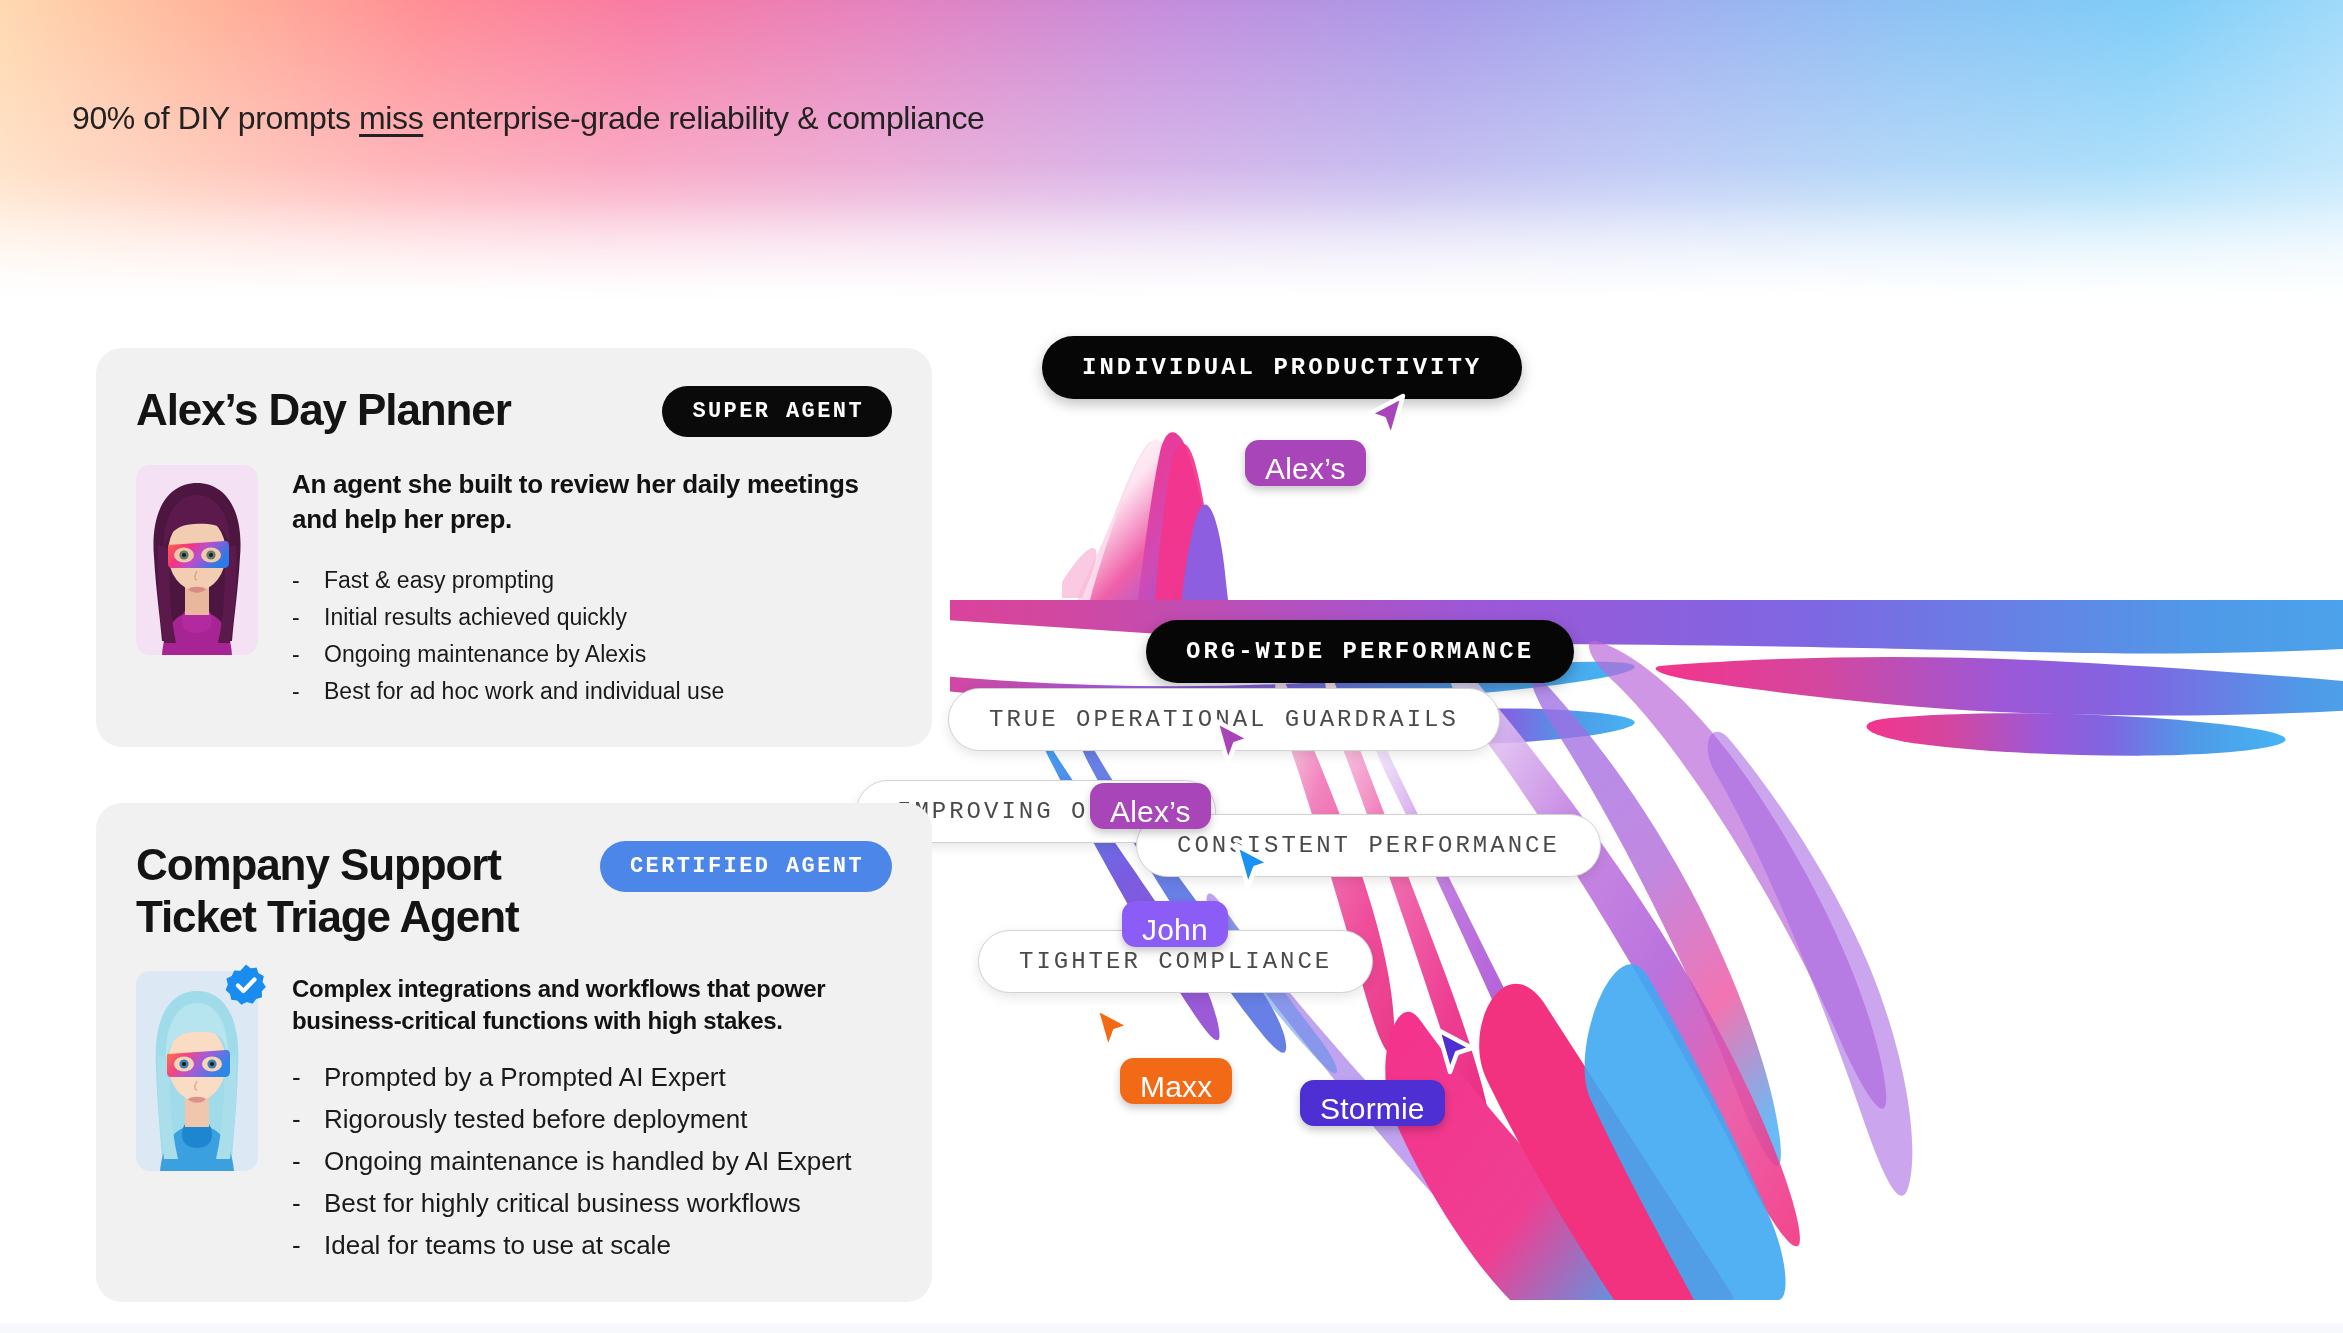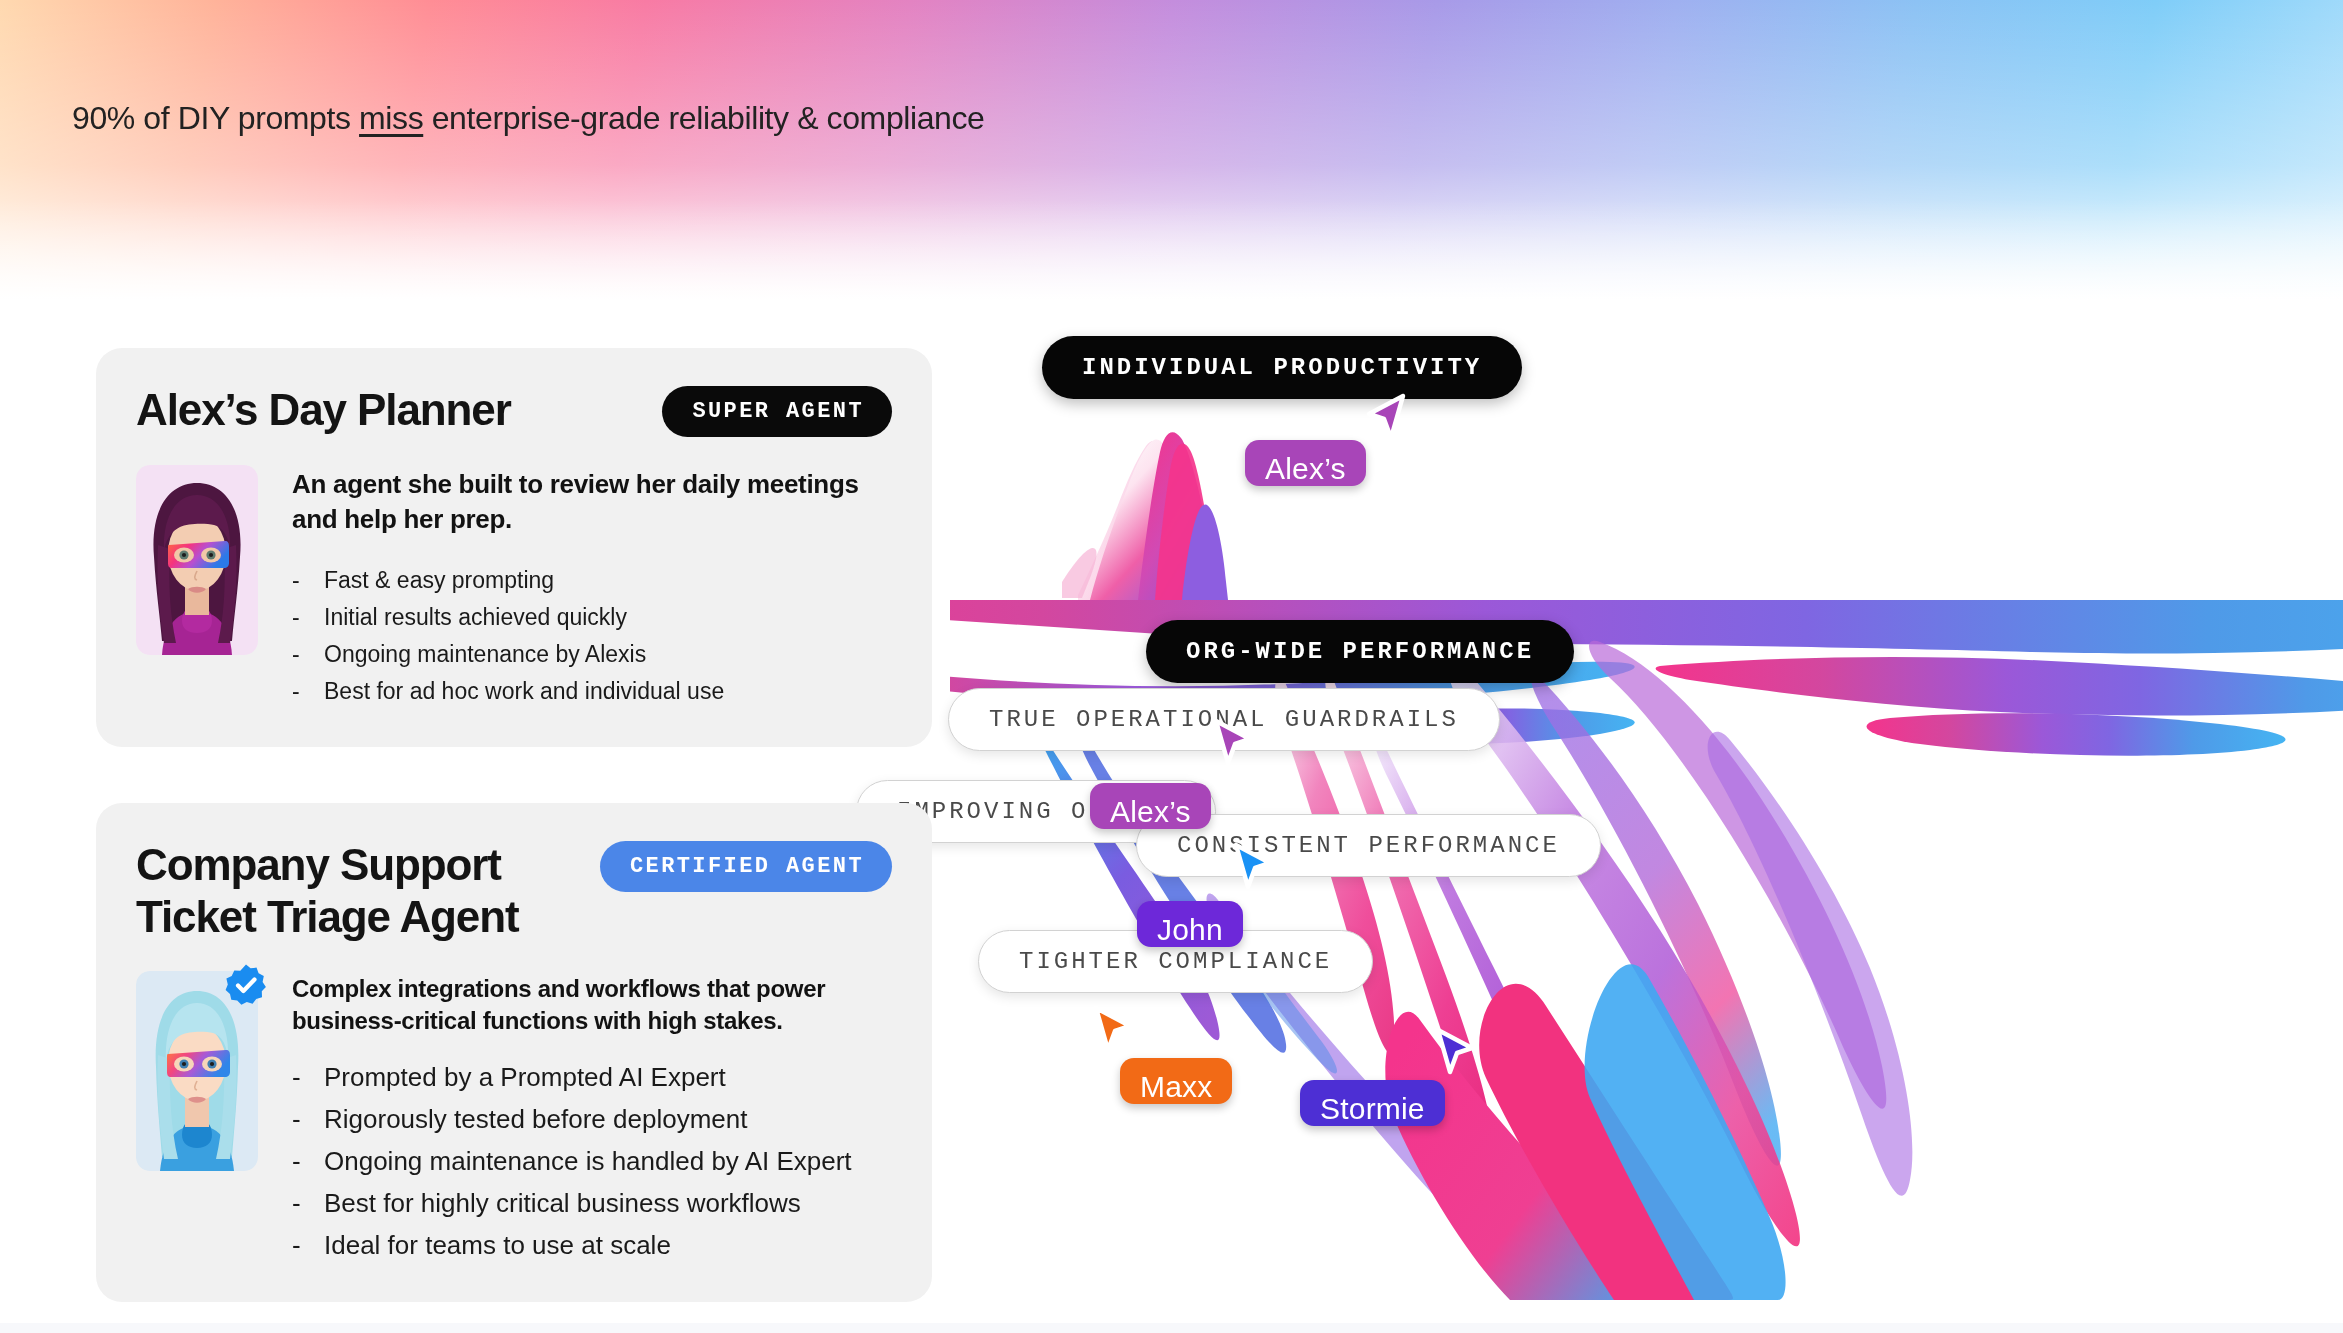--- a/index.html
+++ b/index.html
@@ -412,21 +412,21 @@
   <svg class="cursor-arrow" style="left:120px; top:-8px;" viewBox="0 0 46 54">
     <path d="M6 4 L40 22 L25 27 L18 46 Z" fill="#a845b8" stroke="#ffffff" stroke-width="4.5" stroke-linejoin="round"></path>
   </svg>
   <div class="cursor-name" style="background:#a845b8; left:0; top:58px;">Alex’s</div>
 </div>
 
 <div class="cursor-group" style="left:1122px; top:845px;">
   <svg class="cursor-arrow" style="left:108px; top:-4px;" viewBox="0 0 46 54">
     <path d="M6 4 L40 22 L25 27 L18 46 Z" fill="#1a92f5" stroke="#ffffff" stroke-width="4.5" stroke-linejoin="round"></path>
   </svg>
-  <div class="cursor-name" style="background:#6d28d9; left:15px; top:56px;">John</div>
+  <div class="cursor-name" style="background:#8b5cf6; left:0; top:56px;">John</div>
 </div>
 
 <div class="cursor-group" style="left:1090px; top:1008px;">
   <svg class="cursor-arrow" style="left:0px; top:-4px;" viewBox="0 0 46 54">
     <path d="M6 4 L40 22 L25 27 L18 46 Z" fill="#f26a16" stroke="#ffffff" stroke-width="4.5" stroke-linejoin="round"></path>
   </svg>
   <div class="cursor-name" style="background:#f26a16; left:30px; top:50px;">Maxx</div>
 </div>
 
 <div class="cursor-group" style="left:1300px; top:1030px;">

